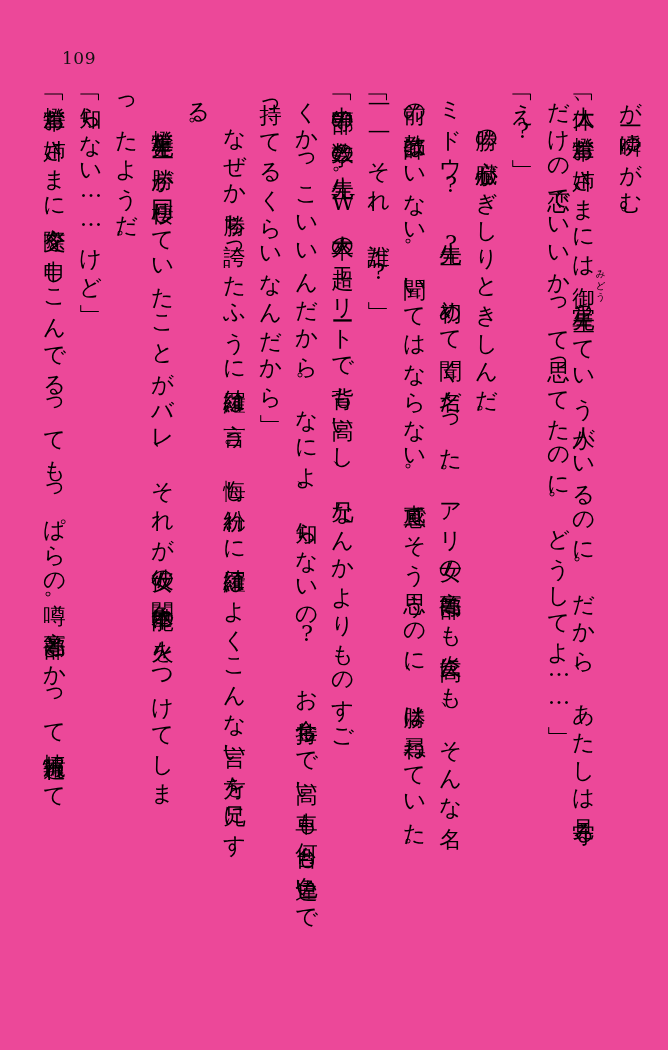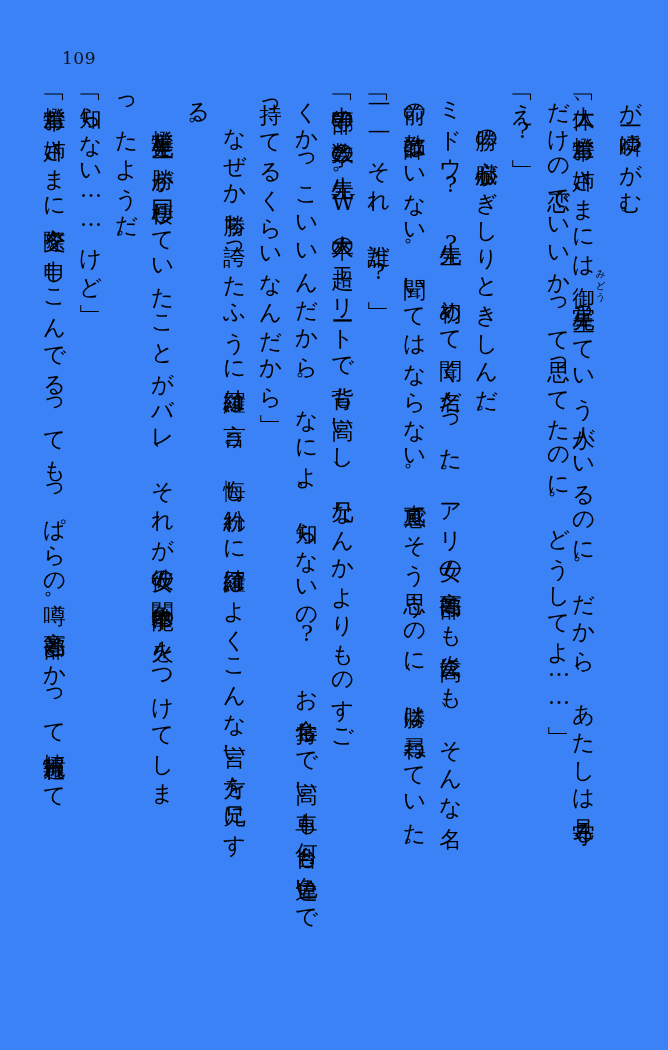--- a/index.html
+++ b/index.html
@@ -11,21 +11,21 @@
     width: 668px;
     height: 1050px;
     overflow: hidden;
     font-family: "DejaVu Serif", "Liberation Serif", serif;
     color: #000000;
   }
   .page {
     position: relative;
     width: 668px;
     height: 1050px;
-    background: #3b82f6;
+    background: #ec4899;
     box-sizing: border-box;
   }
   .page-number {
     position: absolute;
     top: 48px;
     left: 62px;
     font-size: 17px;
     letter-spacing: 0.5px;
     font-family: "DejaVu Serif", "Liberation Serif", serif;
     color: #111;

